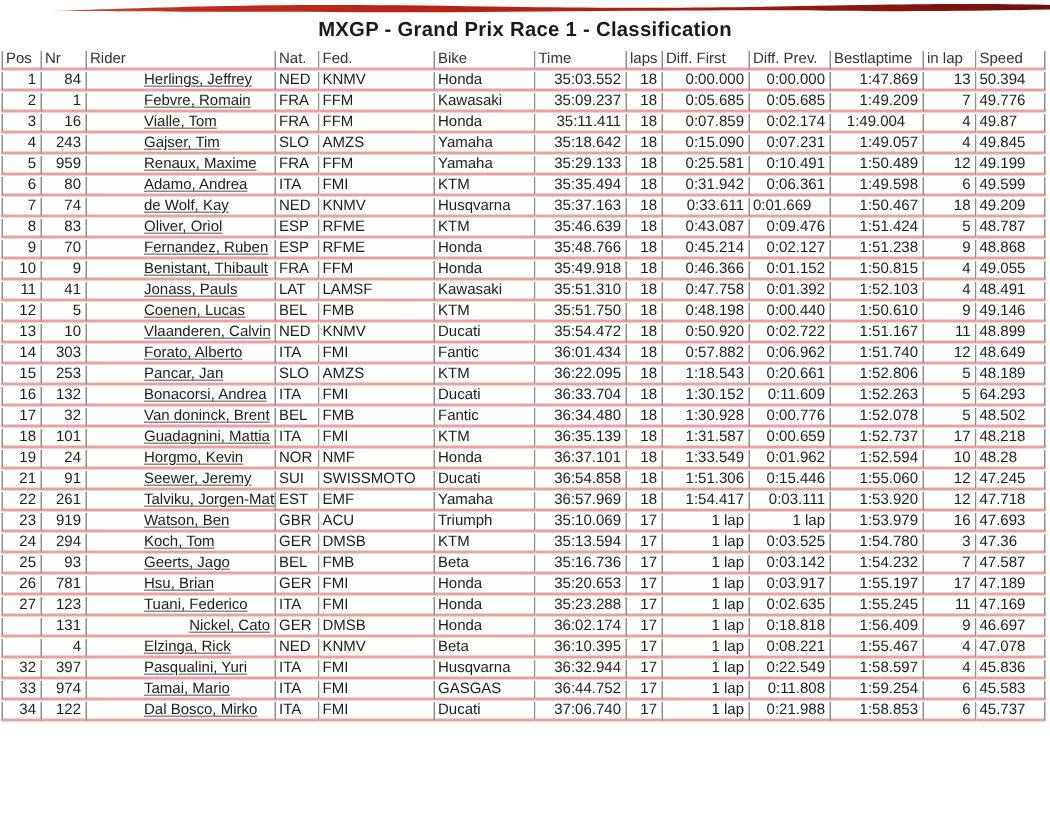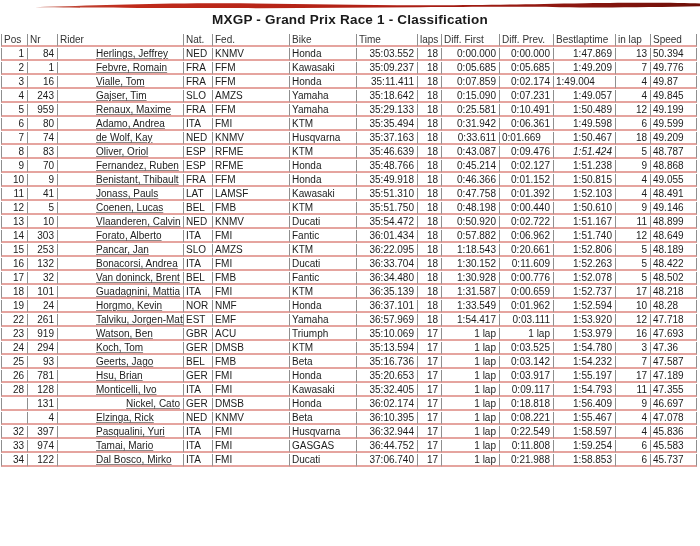--- a/index.html
+++ b/index.html
@@ -157,21 +157,21 @@
           <td style="text-align: right;">3</td>
           <td style="text-align: right;">16</td>
           <td style="text-align: left;"><span class="rider-link">Vialle, Tom</span></td>
           <td style="text-align: left;">FRA</td>
           <td style="text-align: left;">FFM</td>
           <td style="text-align: left;">Honda</td>
           <td style="text-align: right;">35:11.411</td>
           <td style="text-align: right;">18</td>
           <td style="text-align: right;">0:07.859</td>
           <td style="text-align: right;">0:02.174</td>
-          <td style="text-align: left;">1:49.004</td>
+          <td style="text-align: center;">1:49.004</td>
           <td style="text-align: right;">4</td>
           <td style="text-align: left;">49.87</td>
         </tr>
         <tr>
           <td style="text-align: right;">4</td>
           <td style="text-align: right;">243</td>
           <td style="text-align: left;"><span class="rider-link">Gajser, Tim</span></td>
           <td style="text-align: left;">SLO</td>
           <td style="text-align: left;">AMZS</td>
           <td style="text-align: left;">Yamaha</td>
@@ -232,21 +232,21 @@
           <td style="text-align: right;">8</td>
           <td style="text-align: right;">83</td>
           <td style="text-align: left;"><span class="rider-link">Oliver, Oriol</span></td>
           <td style="text-align: left;">ESP</td>
           <td style="text-align: left;">RFME</td>
           <td style="text-align: left;">KTM</td>
           <td style="text-align: right;">35:46.639</td>
           <td style="text-align: right;">18</td>
           <td style="text-align: right;">0:43.087</td>
           <td style="text-align: right;">0:09.476</td>
-          <td style="text-align: right; font-style: italic;">1:51.424</td>
+          <td style="text-align: right;">1:51.424</td>
           <td style="text-align: right;">5</td>
           <td style="text-align: left;">48.787</td>
         </tr>
         <tr>
           <td style="text-align: right;">9</td>
           <td style="text-align: right;">70</td>
           <td style="text-align: left;"><span class="rider-link">Fernandez, Ruben</span></td>
           <td style="text-align: left;">ESP</td>
           <td style="text-align: left;">RFME</td>
           <td style="text-align: left;">Honda</td>
@@ -354,21 +354,21 @@
           <td style="text-align: left;"><span class="rider-link">Bonacorsi, Andrea</span></td>
           <td style="text-align: left;">ITA</td>
           <td style="text-align: left;">FMI</td>
           <td style="text-align: left;">Ducati</td>
           <td style="text-align: right;">36:33.704</td>
           <td style="text-align: right;">18</td>
           <td style="text-align: right;">1:30.152</td>
           <td style="text-align: right;">0:11.609</td>
           <td style="text-align: right;">1:52.263</td>
           <td style="text-align: right;">5</td>
-          <td style="text-align: left;">48.422</td>
+          <td style="text-align: left;">64.293</td>
         </tr>
         <tr>
           <td style="text-align: right;">17</td>
           <td style="text-align: right;">32</td>
           <td style="text-align: left;"><span class="rider-link">Van doninck, Brent</span></td>
           <td style="text-align: left;">BEL</td>
           <td style="text-align: left;">FMB</td>
           <td style="text-align: left;">Fantic</td>
           <td style="text-align: right;">36:34.480</td>
           <td style="text-align: right;">18</td>
@@ -400,20 +400,35 @@
           <td style="text-align: left;">NOR</td>
           <td style="text-align: left;">NMF</td>
           <td style="text-align: left;">Honda</td>
           <td style="text-align: right;">36:37.101</td>
           <td style="text-align: right;">18</td>
           <td style="text-align: right;">1:33.549</td>
           <td style="text-align: right;">0:01.962</td>
           <td style="text-align: right;">1:52.594</td>
           <td style="text-align: right;">10</td>
           <td style="text-align: left;">48.28</td>
+        </tr>
+        <tr>
+          <td style="text-align: right;">21</td>
+          <td style="text-align: right;">91</td>
+          <td style="text-align: left;"><span class="rider-link">Seewer, Jeremy</span></td>
+          <td style="text-align: left;">SUI</td>
+          <td style="text-align: left;">SWISSMOTO</td>
+          <td style="text-align: left;">Ducati</td>
+          <td style="text-align: right;">36:54.858</td>
+          <td style="text-align: right;">18</td>
+          <td style="text-align: right;">1:51.306</td>
+          <td style="text-align: right;">0:15.446</td>
+          <td style="text-align: right;">1:55.060</td>
+          <td style="text-align: right;">12</td>
+          <td style="text-align: left;">47.245</td>
         </tr>
         <tr>
           <td style="text-align: right;">22</td>
           <td style="text-align: right;">261</td>
           <td style="text-align: left;"><span class="rider-link">Talviku, Jorgen-Matthias</span></td>
           <td style="text-align: left;">EST</td>
           <td style="text-align: left;">EMF</td>
           <td style="text-align: left;">Yamaha</td>
           <td style="text-align: right;">36:57.969</td>
           <td style="text-align: right;">18</td>
@@ -477,33 +492,33 @@
           <td style="text-align: left;">Honda</td>
           <td style="text-align: right;">35:20.653</td>
           <td style="text-align: right;">17</td>
           <td style="text-align: right;">1 lap</td>
           <td style="text-align: right;">0:03.917</td>
           <td style="text-align: right;">1:55.197</td>
           <td style="text-align: right;">17</td>
           <td style="text-align: left;">47.189</td>
         </tr>
         <tr>
-          <td style="text-align: right;">28</td>
-          <td style="text-align: right;">128</td>
-          <td style="text-align: left;"><span class="rider-link">Monticelli, Ivo</span></td>
-          <td style="text-align: left;">ITA</td>
-          <td style="text-align: left;">FMI</td>
-          <td style="text-align: left;">Kawasaki</td>
-          <td style="text-align: right;">35:32.405</td>
-          <td style="text-align: right;">17</td>
-          <td style="text-align: right;">1 lap</td>
-          <td style="text-align: right;">0:09.117</td>
-          <td style="text-align: right;">1:54.793</td>
+          <td style="text-align: right;">27</td>
+          <td style="text-align: right;">123</td>
+          <td style="text-align: left;"><span class="rider-link">Tuani, Federico</span></td>
+          <td style="text-align: left;">ITA</td>
+          <td style="text-align: left;">FMI</td>
+          <td style="text-align: left;">Honda</td>
+          <td style="text-align: right;">35:23.288</td>
+          <td style="text-align: right;">17</td>
+          <td style="text-align: right;">1 lap</td>
+          <td style="text-align: right;">0:02.635</td>
+          <td style="text-align: right;">1:55.245</td>
           <td style="text-align: right;">11</td>
-          <td style="text-align: left;">47.355</td>
+          <td style="text-align: left;">47.169</td>
         </tr>
         <tr>
           <td style="text-align: right; padding-left: 40px;">30</td>
           <td style="text-align: right;">131</td>
           <td style="text-align: right; margin-top: 24px;"><span class="rider-link">Nickel, Cato</span></td>
           <td style="text-align: left;">GER</td>
           <td style="text-align: left;">DMSB</td>
           <td style="text-align: left;">Honda</td>
           <td style="text-align: right;">36:02.174</td>
           <td style="text-align: right;">17</td>

